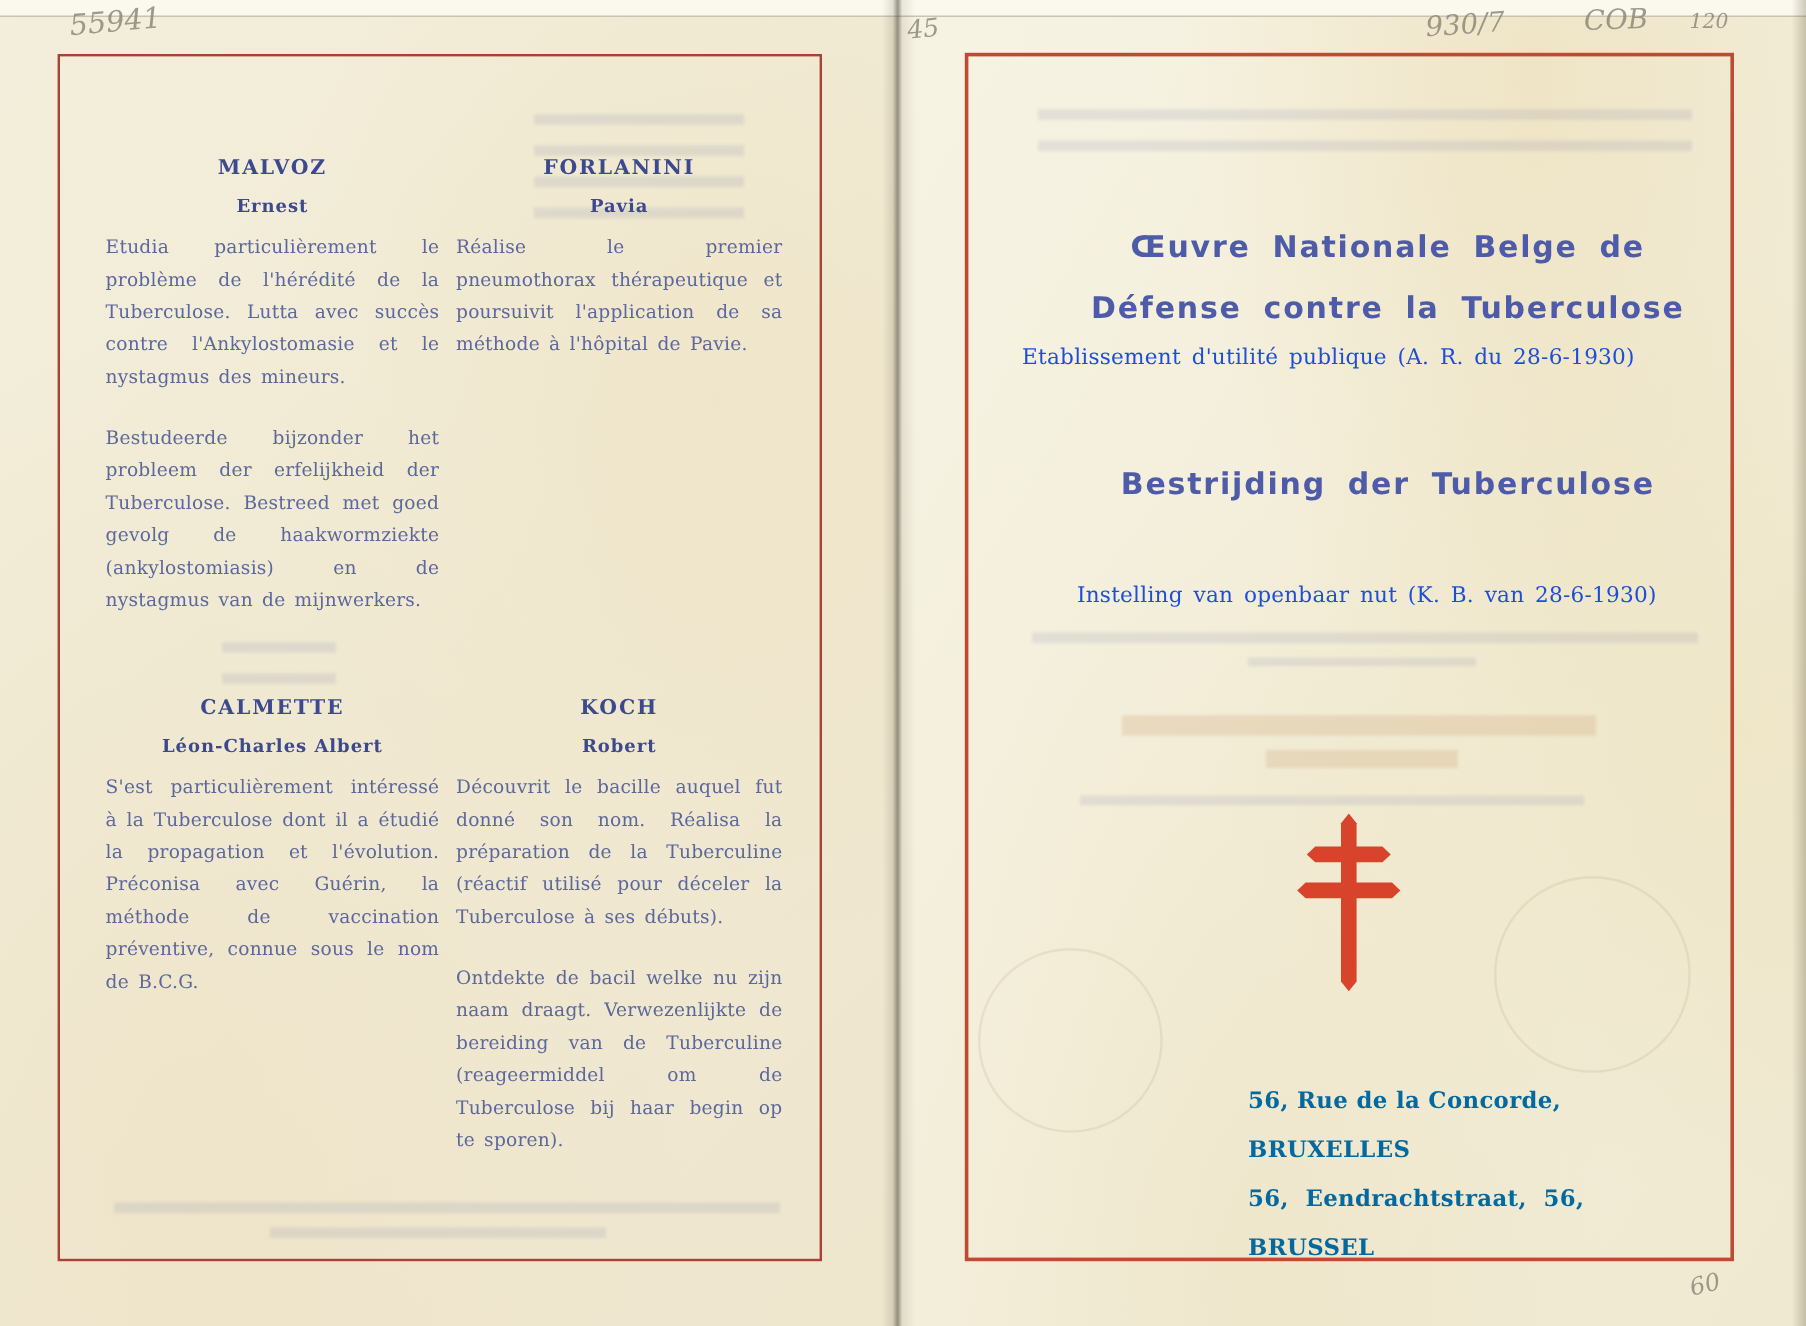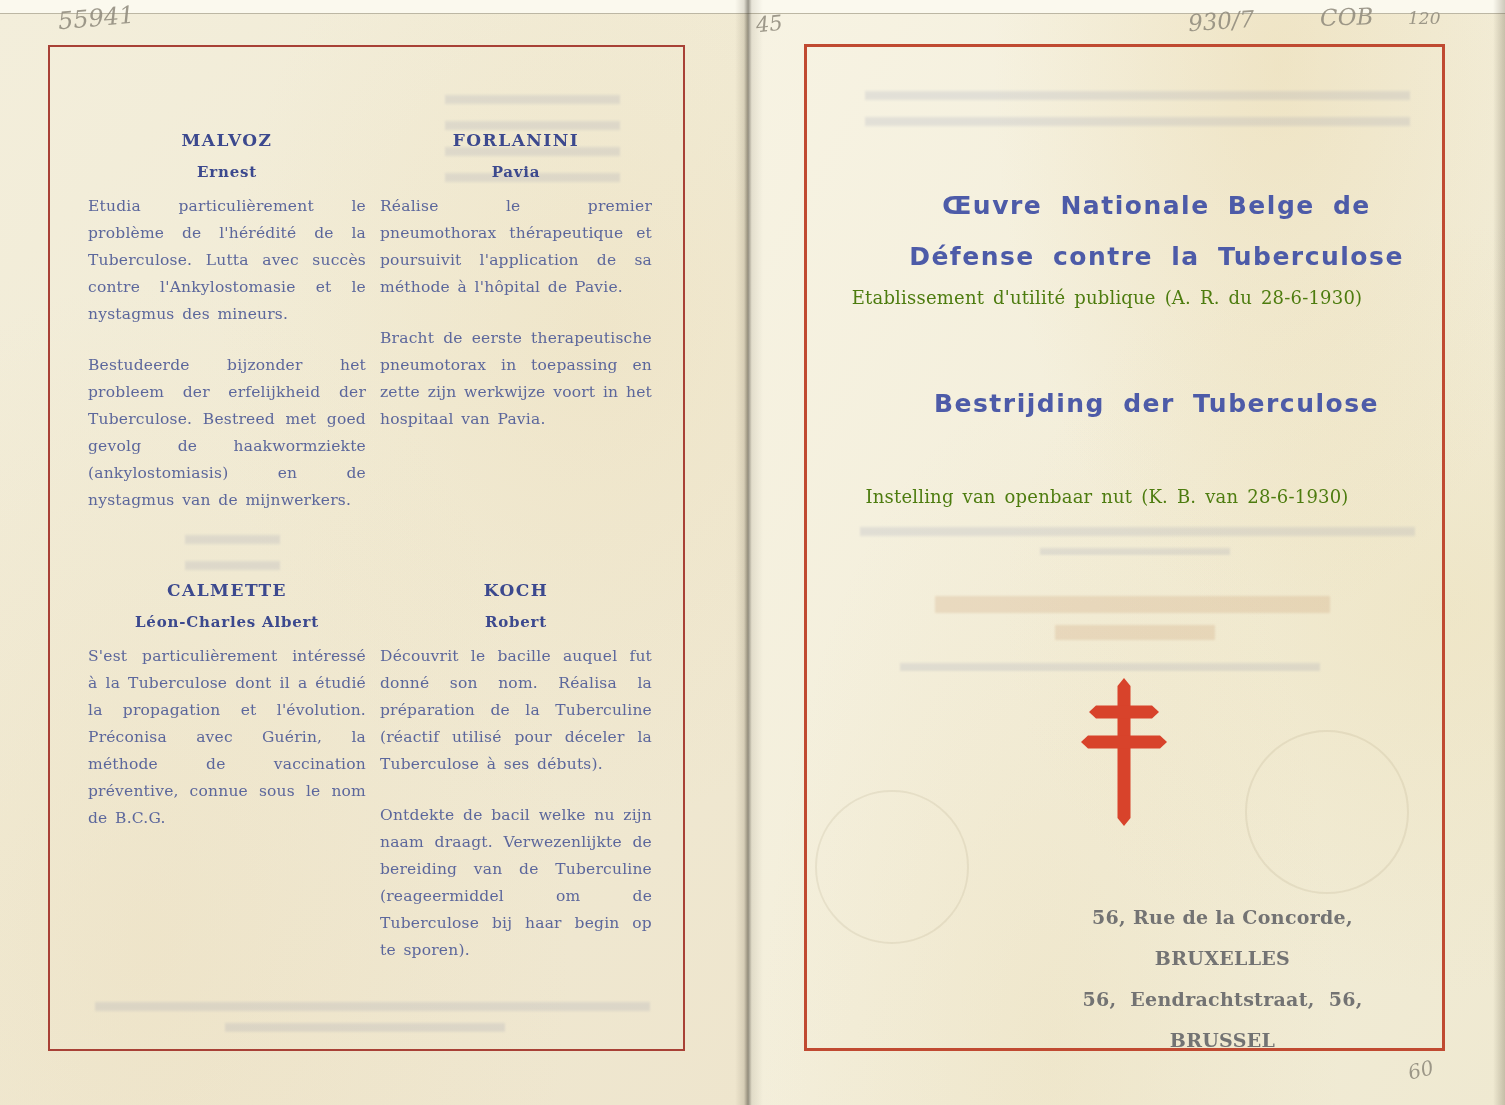--- a/index.html
+++ b/index.html
@@ -60,26 +60,26 @@
   
   .rp-title{
     position:absolute;left:805px;width:639px;text-align:center;
     font-family:"DejaVu Sans", sans-serif;font-weight:bold;
     font-size:25px;line-height:51px;letter-spacing:1.5px;word-spacing:8px;
     color:#4d5ba8;
     margin-left:32px;
   }
   .rp-sub{
     position:absolute;left:805px;width:604px;text-align:center;
-    font-size:18px;letter-spacing:0.2px;word-spacing:3px;color:#4d7c0f;
+    font-size:18px;letter-spacing:0.2px;word-spacing:3px;color:#1d4ed8;
   }
   .rp-address{
-    position:absolute;left:1040px;top:897px;width:365px;text-align:center;
+    position:absolute;left:1040px;top:897px;width:365px;text-align:left;
     font-size:19px;font-weight:bold;line-height:41px;letter-spacing:0.3px;
-    color:#737373;
+    color:#0369a1;
   }
   .cross-svg{position:absolute;left:1074px;top:676px;}
 
   
   .pencil{
     position:absolute;font-family:"DejaVu Serif", serif;font-style:italic;
     color:#8e897b;opacity:0.85;white-space:nowrap;
   }
 
   
@@ -129,21 +129,20 @@
     <h3>MALVOZ</h3>
     <div class="given">Ernest</div>
     <p>Etudia particulièrement le problème de l'hérédité de la Tuberculose. Lutta avec succès contre l'Ankylostomasie et le nystagmus des mineurs.</p>
     <p>Bestudeerde bijzonder het probleem der erfelijkheid der Tuberculose. Bestreed met goed gevolg de haakwormziekte (ankylostomiasis) en de nystagmus van de mijnwerkers.</p>
   </section>
 
   <section class="entry" style="left:380px;top:130px;width:272px;">
     <h3>FORLANINI</h3>
     <div class="given">Pavia</div>
     <p>Réalise le premier pneumothorax thérapeutique et poursuivit l'application de sa méthode à l'hôpital de Pavie.</p>
-    <p>Bracht de eerste therapeutische pneumotorax in toepassing en zette zijn werkwijze voort in het hospitaal van Pavia.</p>
   </section>
 
   <section class="entry" style="left:88px;top:580px;width:278px;">
     <h3>CALMETTE</h3>
     <div class="given">Léon-Charles Albert</div>
     <p>S'est particulièrement intéressé à la Tuberculose dont il a étudié la propagation et l'évolution. Préconisa avec Guérin, la méthode de vaccination préventive, connue sous le nom de B.C.G.</p>
   </section>
 
   <section class="entry" style="left:380px;top:580px;width:272px;">
     <h3>KOCH</h3>
@@ -154,21 +153,21 @@
 
   <div class="rp-title" style="top:180px;">
     <div>Œuvre Nationale Belge de</div>
     <div>Défense contre la Tuberculose</div>
   </div>
   <div class="rp-sub" style="top:287px;">Etablissement d'utilité publique (A. R. du 28-6-1930)</div>
 
   <div class="rp-title" style="top:378px;">
     <div>Bestrijding der Tuberculose</div>
   </div>
-  <div class="rp-sub" style="top:486px;">Instelling van openbaar nut (K. B. van 28-6-1930)</div>
+  <div class="rp-sub" style="top:486px;margin-left:32px;">Instelling van openbaar nut (K. B. van 28-6-1930)</div>
 
   <svg class="cross-svg" width="100" height="152" viewBox="0 0 100 152">
     <g fill="#d8432b">
       <polygon points="43.5,10 50,2 56.5,10 56.5,142 50,150 43.5,142"></polygon>
       <polygon points="15,36 22,29.5 78,29.5 85,36 78,42.5 22,42.5"></polygon>
       <polygon points="7,66 14,59.5 86,59.5 93,66 86,72.5 14,72.5"></polygon>
     </g>
   </svg>
 
   <div class="rp-address">

